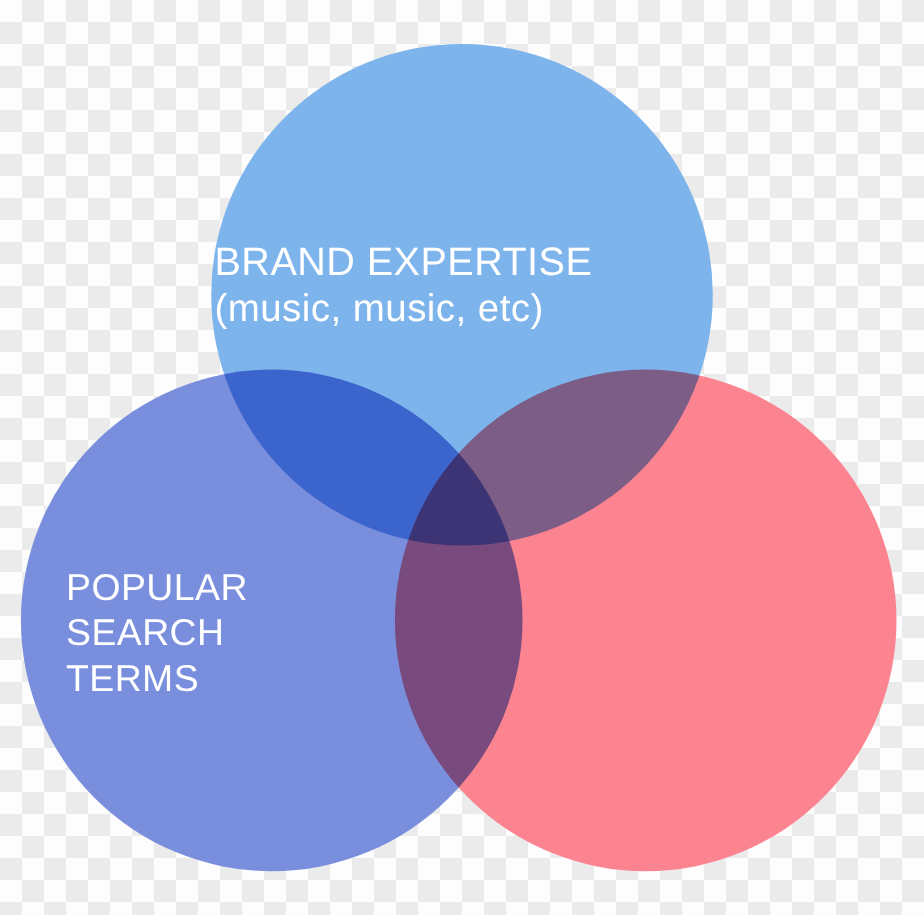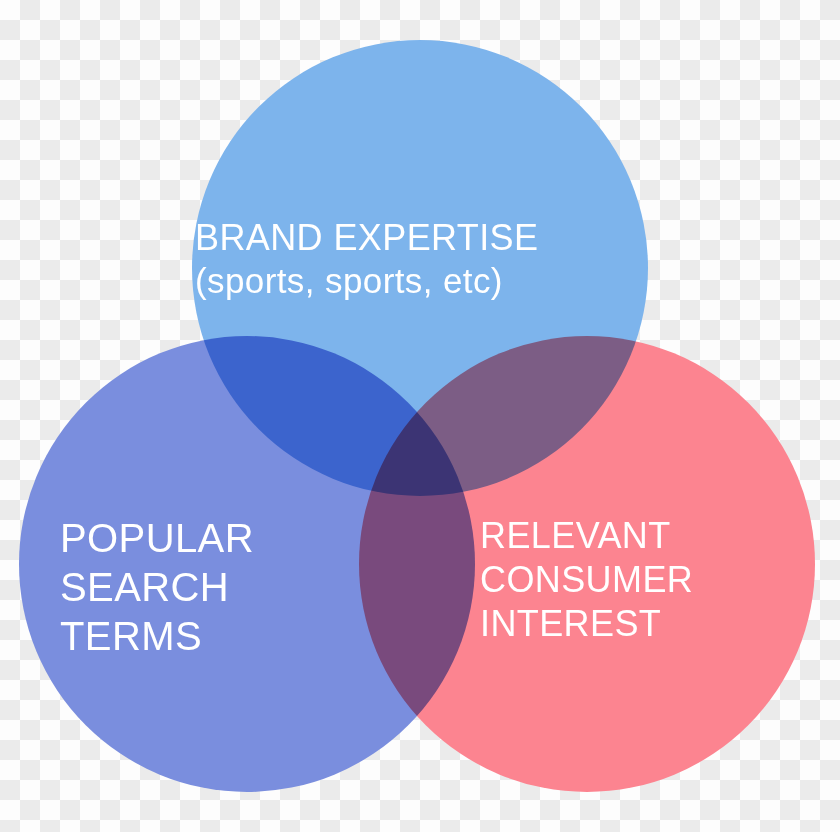--- a/index.html
+++ b/index.html
@@ -86,21 +86,21 @@
 
   #label-brand .label-sub {
     display: block;
     font-size: 35px;
   }
 
   #label-search {
     left: 60px;
     top: 514px;
     width: 345px;
-    font-size: 40px;
+    font-size: 34px;
   }
 
   #label-consumer {
     left: 480px;
     top: 514px;
     width: 320px;
     font-size: 36px;
   }
 </style>
 </head>
@@ -111,24 +111,21 @@
   <div id="checker-background"></div>
 
   <div id="circles-layer">
     <div class="venn-circle" id="circle-brand"></div>
     <div class="venn-circle" id="circle-search"></div>
     <div class="venn-circle" id="circle-consumer"></div>
   </div>
 
   <div class="venn-label" id="label-brand">
     <span>BRAND EXPERTISE</span>
-    <span class="label-sub">(sports, sports, etc)</span>
+    <span class="label-sub">(music, music, etc)</span>
   </div>
 
   <div class="venn-label" id="label-search">POPULAR
 SEARCH
 TERMS</div>
 
-  <div class="venn-label" id="label-consumer">RELEVANT
-CONSUMER
-INTEREST</div>
 
 </div>
 
 </body></html>

